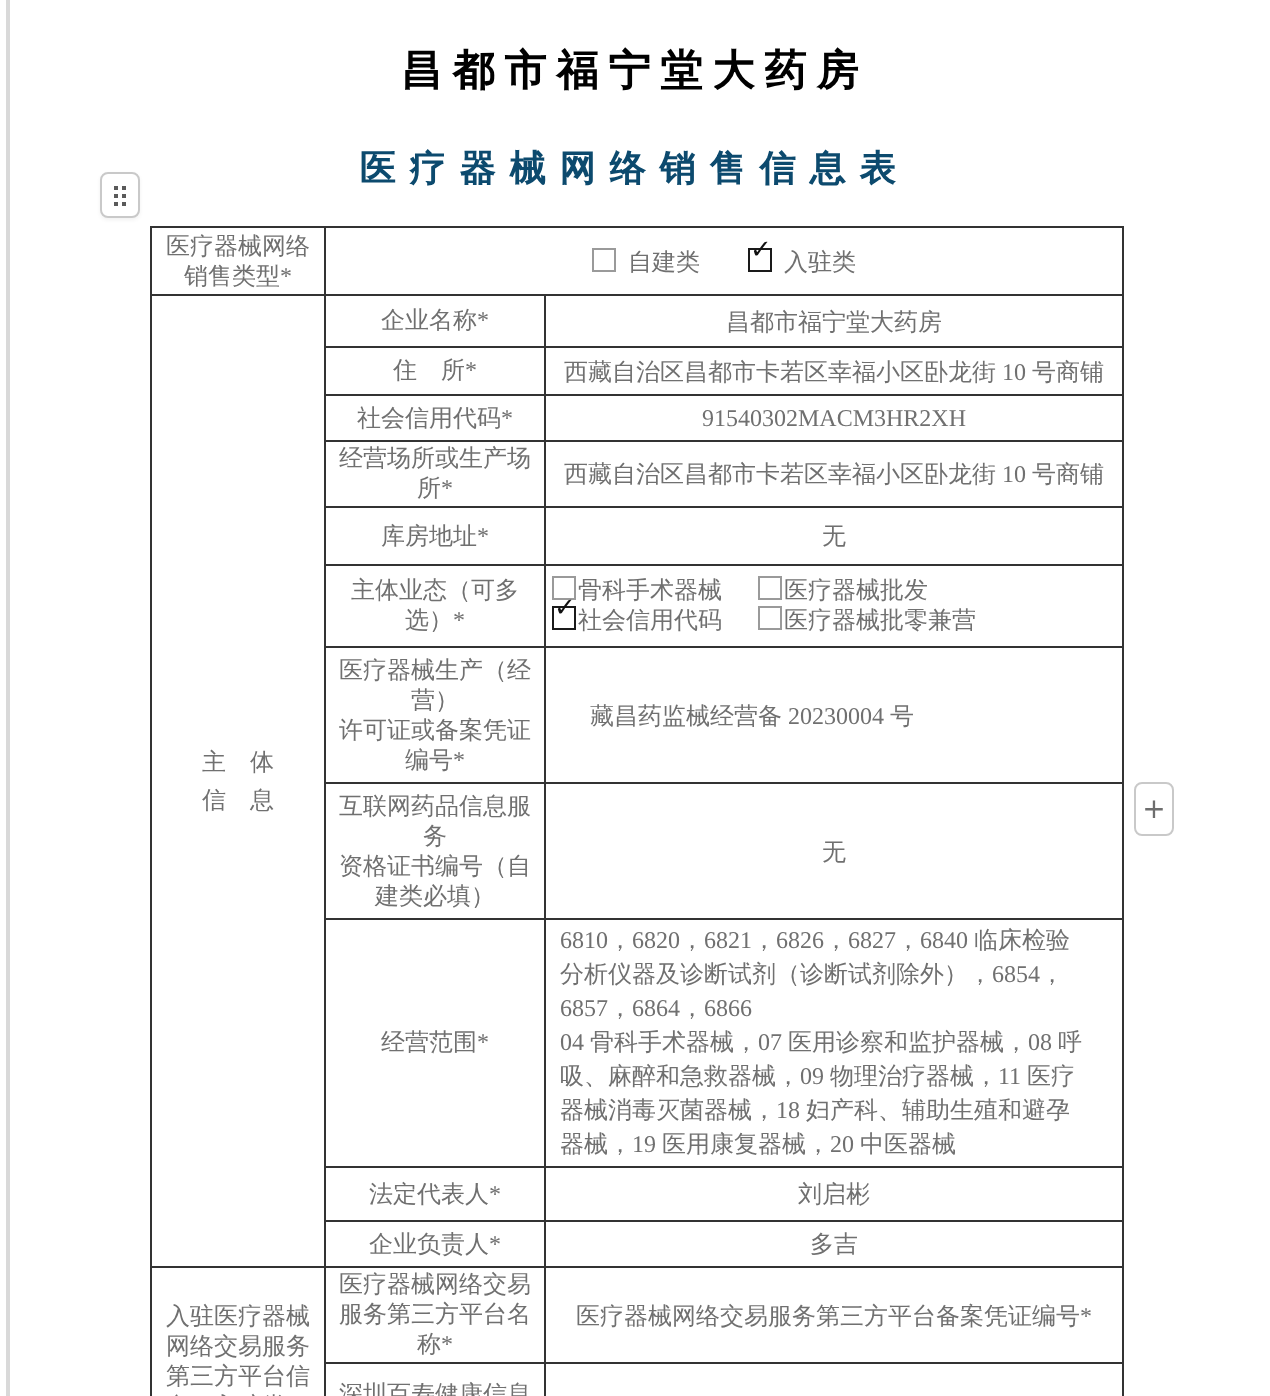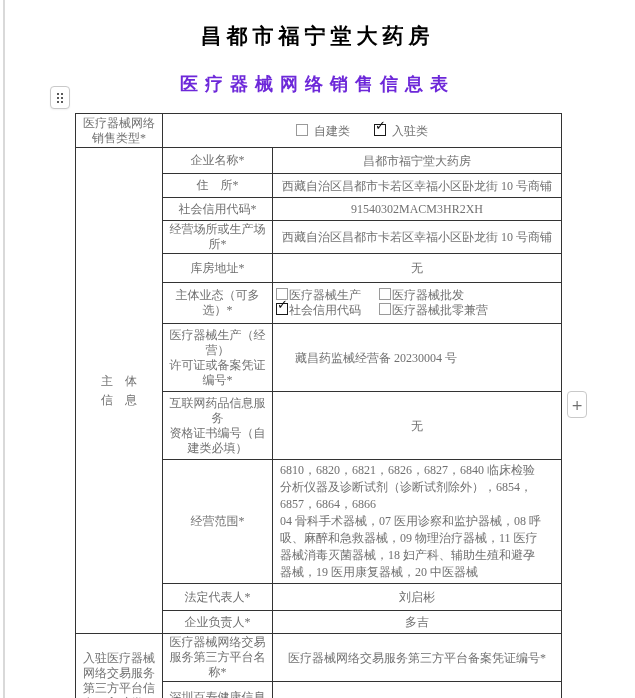--- a/index.html
+++ b/index.html
@@ -6,21 +6,21 @@
   body{background:#ffffff;width:635px;height:698px;overflow:hidden;
        font-family:"Liberation Serif","DejaVu Serif",serif;}
   .stage{position:relative;width:635px;height:698px;background:#ffffff;}
 
   .page-edge{position:absolute;left:3px;top:0;width:2px;height:698px;background:#d9d9d9;}
 
   .doc-title{position:absolute;top:24px;left:0;width:635px;text-align:center;
     font-family:"Liberation Sans","DejaVu Sans",sans-serif;font-weight:bold;color:#000;
     font-size:21px;letter-spacing:5px;line-height:23px;}
   .doc-subtitle{position:absolute;top:74px;left:0;width:635px;text-align:center;
-    font-family:"Liberation Sans","DejaVu Sans",sans-serif;font-weight:bold;color:#6d28d9;
+    font-family:"Liberation Sans","DejaVu Sans",sans-serif;font-weight:bold;color:#0c4a6e;
     font-size:18px;letter-spacing:7px;line-height:20px;}
 
   .handle-btn{position:absolute;left:50px;top:86px;width:20px;height:23px;background:#fff;
     border:1px solid #c9c9c9;border-radius:4px;box-shadow:0 1px 2px rgba(0,0,0,.06);
     display:flex;align-items:center;justify-content:center;cursor:pointer;box-sizing:border-box;}
   .dots{display:grid;grid-template-columns:repeat(2,2px);grid-auto-rows:2px;gap:2px;}
   .dots i{background:#5a5a5a;display:block;}
 
   .add-btn{position:absolute;left:567px;top:391px;width:20px;height:27px;background:#fff;
     border:1px solid #c9c9c9;border-radius:4px;box-sizing:border-box;color:#6e6e6e;
@@ -110,21 +110,21 @@
       <td class="val">西藏自治区昌都市卡若区幸福小区卧龙街 10 号商铺</td>
     </tr>
     <tr style="height:29px">
       <td class="lbl">库房地址*</td>
       <td class="val">无</td>
     </tr>
     <tr style="height:41px">
       <td class="lbl">主体业态（可多选）*</td>
       <td class="val bopts">
         <div class="bline">
-          <span class="opt w1"><span class="cb"></span><span>医疗器械生产</span></span><span class="opt"><span class="cb"></span><span>医疗器械批发</span></span>
+          <span class="opt w1"><span class="cb"></span><span>骨科手术器械</span></span><span class="opt"><span class="cb"></span><span>医疗器械批发</span></span>
         </div>
         <div class="bline">
           <span class="opt w1"><span class="cb checked"></span><span>社会信用代码</span></span><span class="opt"><span class="cb"></span><span>医疗器械批零兼营</span></span>
         </div>
       </td>
     </tr>
     <tr style="height:68px">
       <td class="lbl">医疗器械生产（经营）
 许可证或备案凭证编号*</td>
       <td class="val left">藏昌药监械经营备 20230004 号</td>

